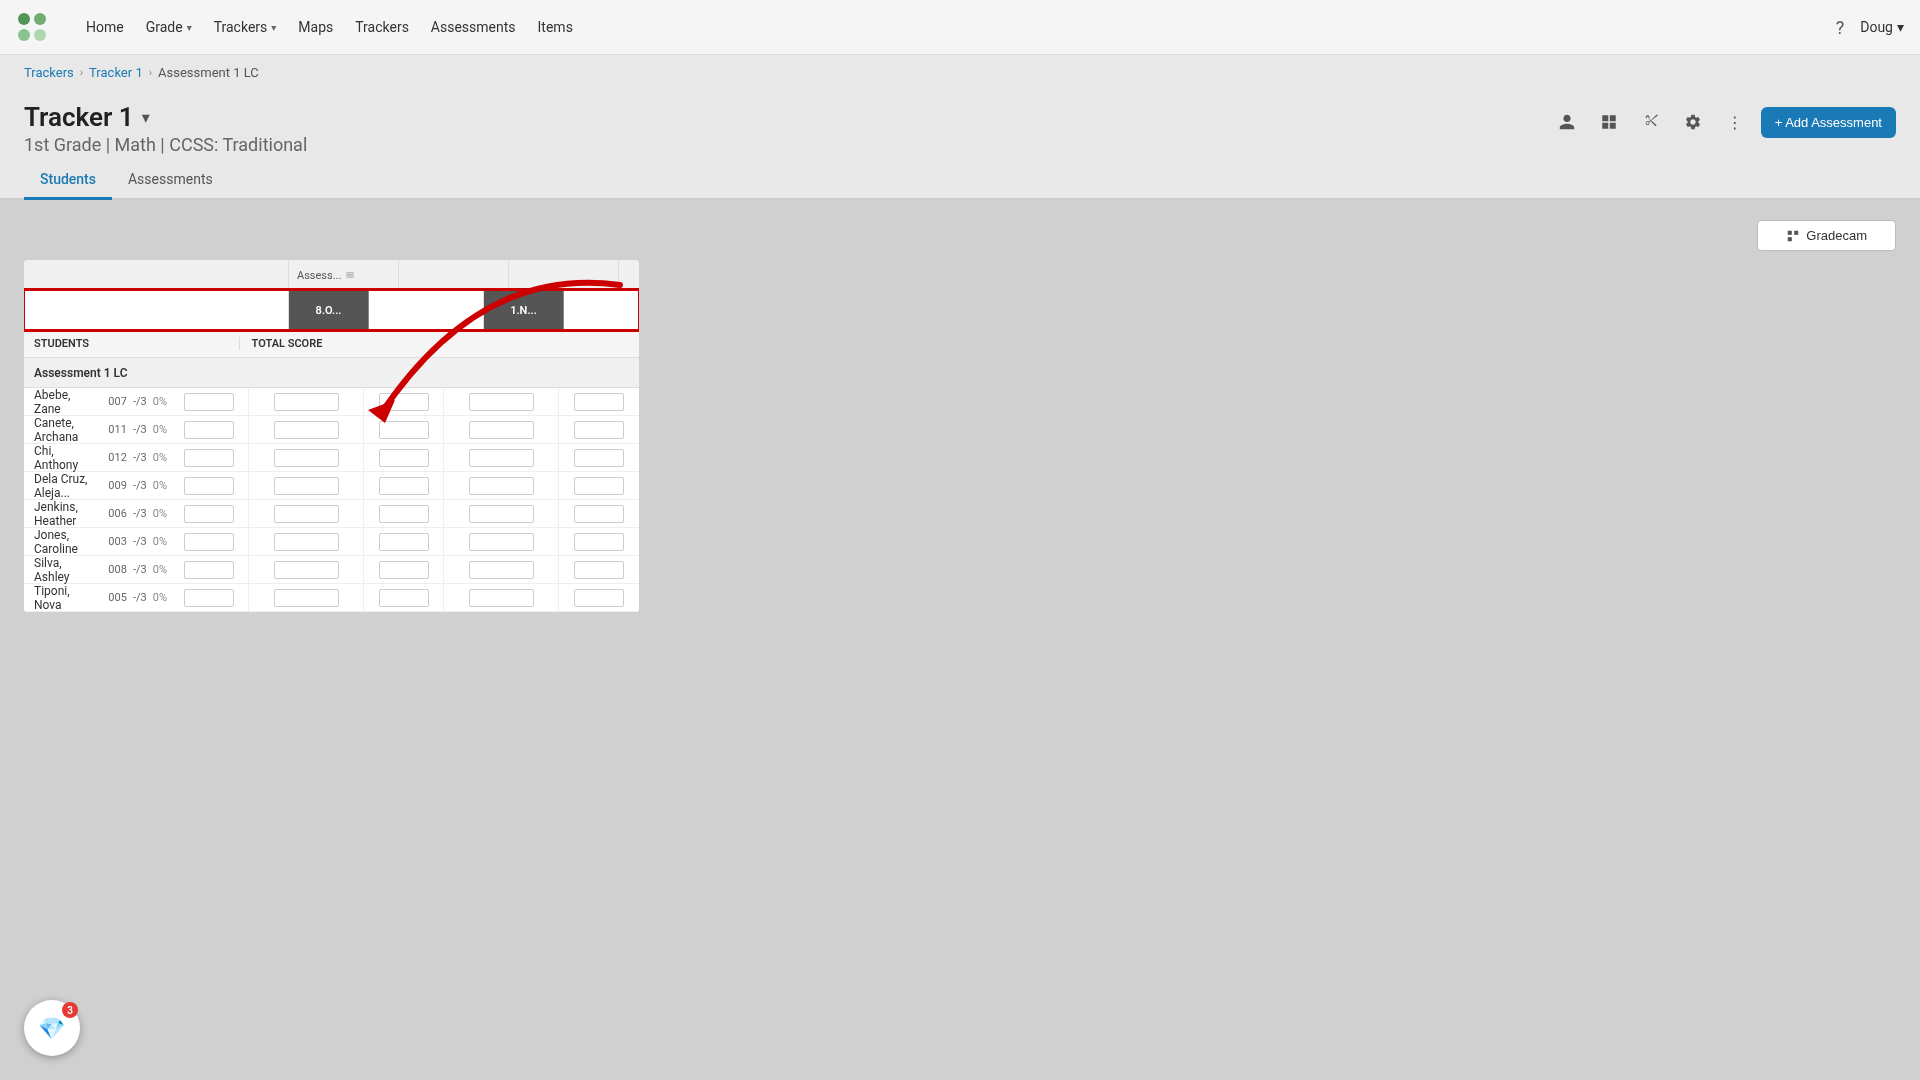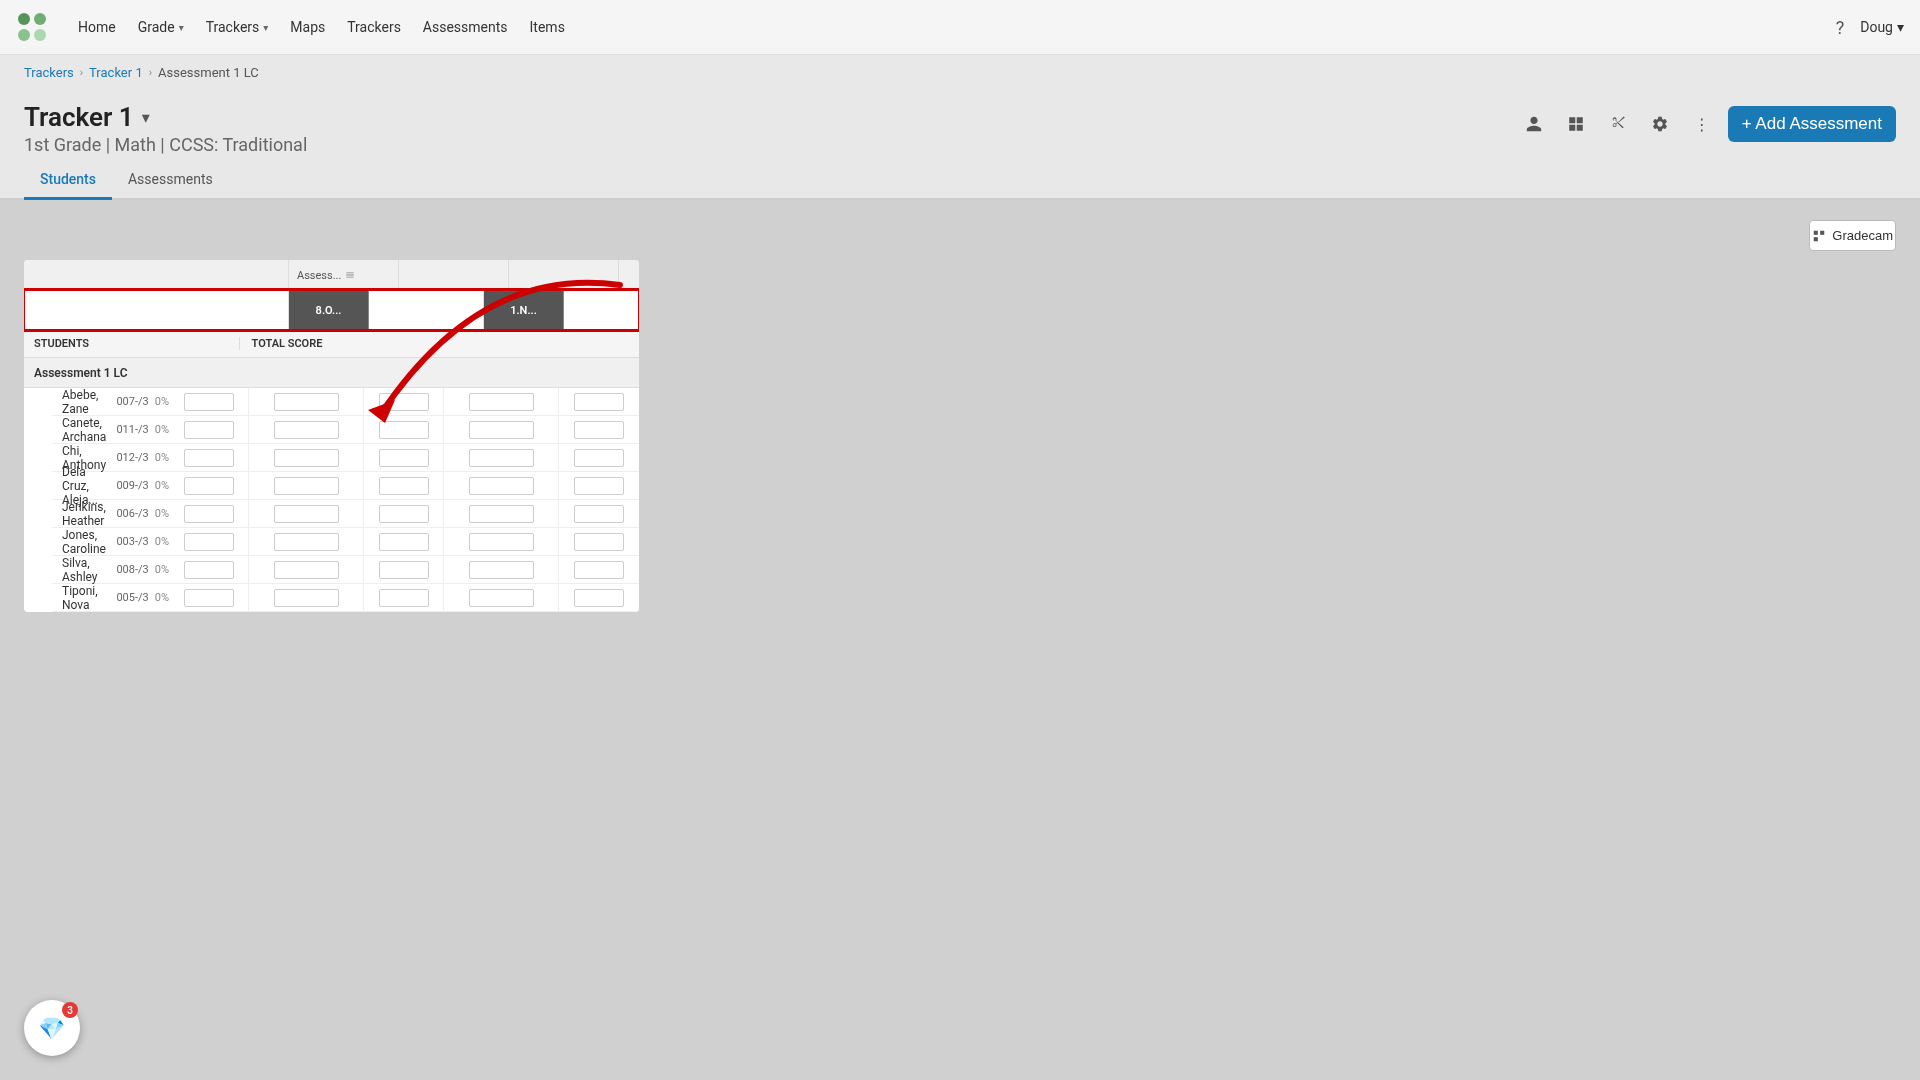--- a/index.html
+++ b/index.html
@@ -6,21 +6,21 @@
     body { font-family: -apple-system, BlinkMacSystemFont, 'Segoe UI', Roboto, sans-serif; background: #d0d0d0; color: #333; font-size: 13px; }
 
     
     .topbar {
       background: #f5f5f5;
       border-bottom: 1px solid #ddd;
       height: 55px;
       display: flex;
       align-items: center;
       padding: 0 16px;
-      gap: 8px;
+      gap: 16px;
     }
     .topbar-logo {
       display: flex; align-items: center; margin-right: 12px;
     }
     .topbar-logo svg { width: 32px; height: 32px; }
     .nav-item {
       padding: 6px 10px;
       font-size: 14px;
       color: #333;
       cursor: pointer;
@@ -59,21 +59,21 @@
     .page-subtitle { font-size: 18px; color: #666; margin-top: 2px; text-align: right; }
     .header-actions { display: flex; align-items: center; gap: 10px; margin-top: 4px; }
     .icon-btn {
       width: 32px; height: 32px; border: none; background: transparent;
       cursor: pointer; color: #555; font-size: 16px;
       display: flex; align-items: center; justify-content: center;
       border-radius: 4px;
     }
     .add-assessment-btn {
       background: #1a7ab5; color: white; border: none;
-      padding: 8px 14px; border-radius: 6px; font-size: 17px;
+      padding: 8px 14px; border-radius: 6px; font-size: 13px;
       cursor: pointer; display: flex; align-items: center; gap: 6px;
       font-weight: 500;
     }
 
     
     .tabs-bar {
       background: #e8e8e8;
       padding: 0 24px;
       display: flex; border-bottom: 2px solid #ccc;
     }
@@ -88,21 +88,21 @@
       background: #d0d0d0;
       padding: 20px 24px;
       min-height: calc(1080px - 160px);
       position: relative;
     }
 
     
     .gradecam-btn {
       position: absolute; top: 20px; right: 24px;
       background: white; border: 1px solid #bbb;
-      padding: 7px 2px; border-radius: 4px;
+      padding: 7px 28px; border-radius: 4px;
       font-size: 13px; cursor: pointer; color: #333;
       display: flex; align-items: flex-end; gap: 6px;
     }
 
     
     .table-container {
       background: white;
       border-radius: 4px;
       overflow: hidden;
       width: 615px;
@@ -193,21 +193,20 @@
       height: 30px;
       display: flex; align-items: center;
     }
 
     
     .student-row {
       display: flex; align-items: center;
       border-bottom: 1px solid #eee;
       height: 28px;
       background: white;
-      margin-left: 28px;
     }
     .student-name { width: 170px; padding: 0 10px; font-size: 12px; color: #333; }
     .student-num { width: 45px; text-align: center; font-size: 11px; color: #666; }
     .student-score {
       width: 50px; text-align: right; font-size: 11px; color: #666;
       padding-right: 4px;
     }
     .student-pct { width: 40px; font-size: 11px; color: #888; padding-left: 2px; }
     .cell-input {
       width: 50px; height: 18px; border: 1px solid #ccc;

